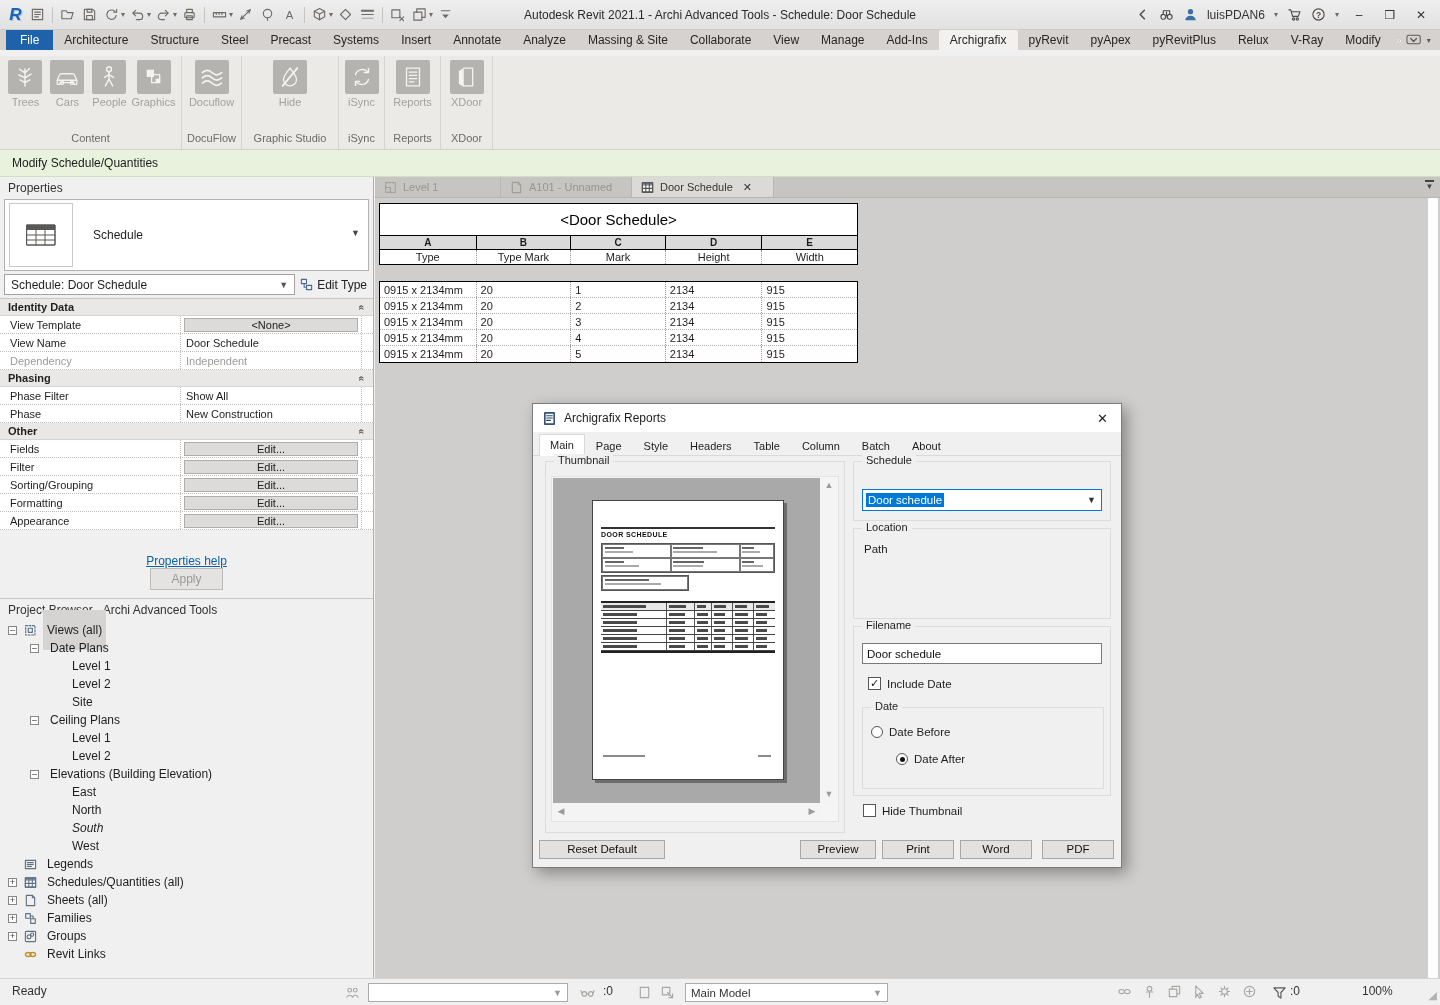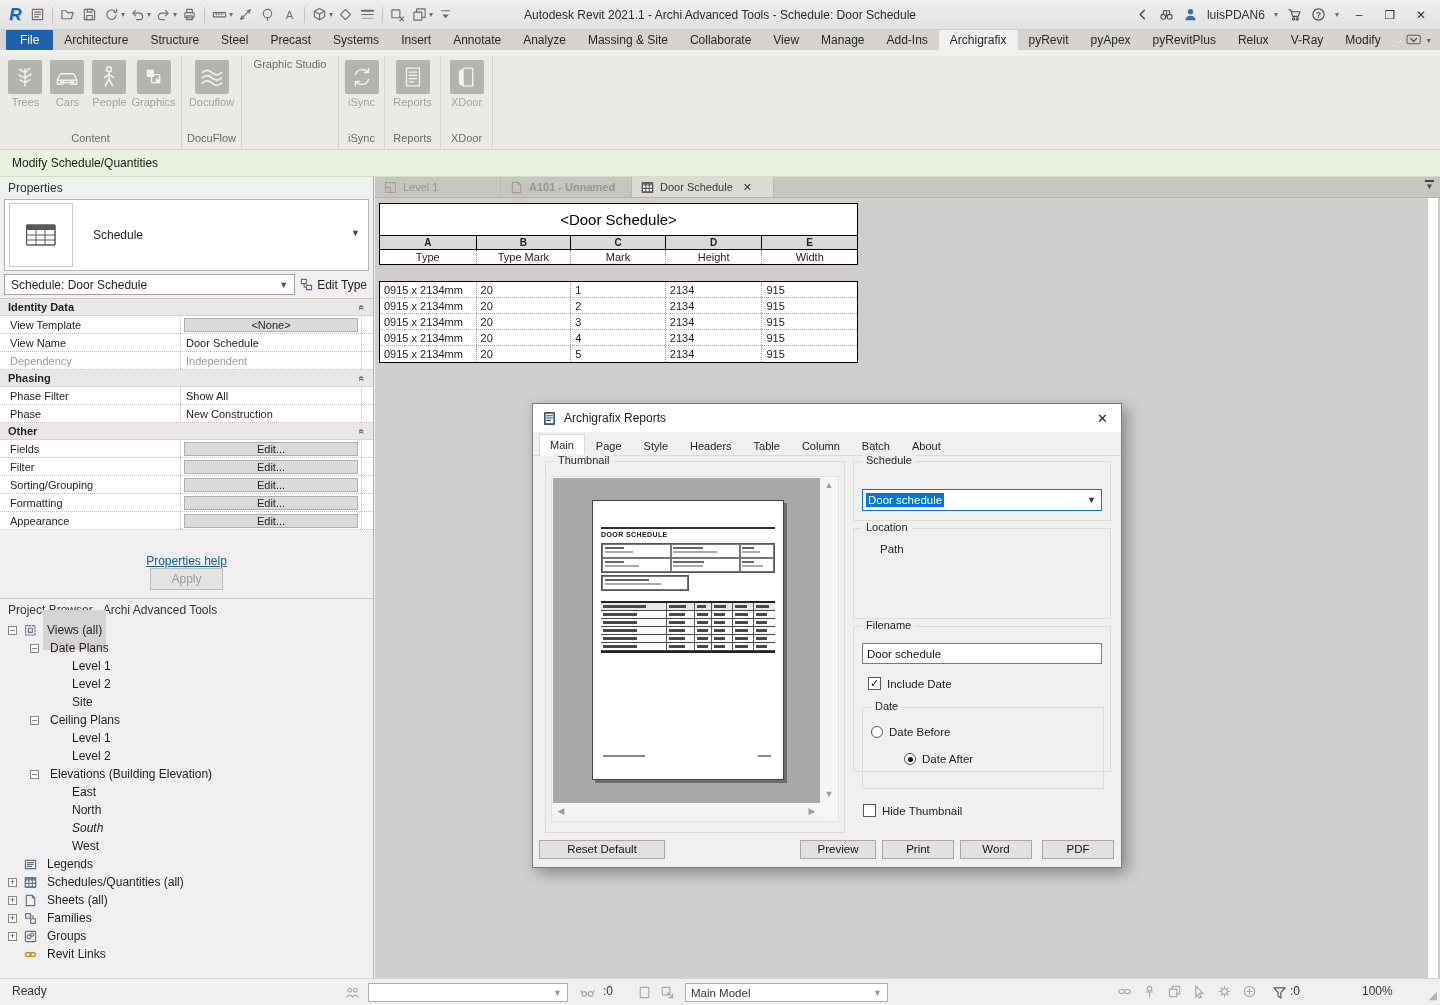--- a/index.html
+++ b/index.html
@@ -138,21 +138,21 @@
   .pg-tr.hd{background:#e9e9e9;}
   .pg-td{padding:2px 1px 0 2px;border-right:1px solid #555;}
   .pg-td:last-child{border-right:none;}
   .pg-td .bar{height:2.5px;background:#4a4a4a;margin:0;}
   .pg-foot-l{position:absolute;left:10px;bottom:22px;width:42px;height:2px;background:#8a8a8a;}
   .pg-foot-r{position:absolute;right:12px;bottom:22px;width:13px;height:2px;background:#8a8a8a;}
   
   .dcombo{position:absolute;left:8px;right:8px;top:27px;height:22px;background:#fff;border:1px solid #0078d7;display:flex;align-items:center;padding:0 2px 0 3px;}
   .dcombo .selhl{background:#0078d7;color:#fff;font-size:11.5px;padding:1px 2px;}
   .dcombo .chev{margin-left:auto;color:#333;font-size:9px;padding-right:3px;}
-  .pathlbl{position:absolute;left:10px;top:14px;font-size:11.5px;margin-left:16px;}
+  .pathlbl{position:absolute;left:10px;top:14px;font-size:11.5px;}
   .dinput{position:absolute;left:8px;right:8px;top:16px;height:21px;border:1px solid #7a7a7a;background:#fff;
           font-family:inherit;font-size:11.5px;padding:0 4px;color:#111;}
   .chkrow{position:absolute;display:flex;align-items:center;gap:6px;font-size:11.5px;}
   .chk{width:13px;height:13px;background:#fff;border:1px solid #555;font-size:11px;line-height:11px;text-align:center;color:#111;}
   .radrow{position:absolute;display:flex;align-items:center;gap:6px;font-size:11.5px;}
   .rad{width:12px;height:12px;border-radius:50%;background:#fff;border:1px solid #555;position:relative;}
   .rad.on:after{content:"";position:absolute;left:2.5px;top:2.5px;width:5px;height:5px;border-radius:50%;background:#111;}
   .dbtn{position:absolute;top:436px;height:19px;background:#e3e1e0;border:1px solid #a9a7a5;text-align:center;font-size:11.5px;line-height:17px;color:#111;}
 
   
@@ -416,20 +416,31 @@
               <svg viewBox="0 0 32 32" width="28" height="28" fill="none" stroke="currentColor" stroke-width="1.8" stroke-linecap="round" stroke-linejoin="round">
                 <path d="M5 11 q5.5 -5 11 0 t11 0 M5 17 q5.5 -5 11 0 t11 0 M5 23 q5.5 -5 11 0 t11 0"></path>
               </svg>
             </div>
             <div class="rt-label">Docuflow</div>
           </div>
         </div>
         <div class="rg-label">DocuFlow</div>
       </div>
       <div class="rgroup" style="width: 97px;">
+        <div class="rg-tools">
+          <div class="rtool">
+            <div class="tile">
+              <svg viewBox="0 0 32 32" width="26" height="26" fill="none" stroke="currentColor" stroke-width="1.6" stroke-linecap="round" stroke-linejoin="round">
+                <path d="M16 5 c5 7 8 10 8 14 a8 8 0 0 1 -16 0 c0 -4 3 -7 8 -14 z"></path>
+                <line x1="7" y1="27" x2="25" y2="5" stroke-width="2.2"></line>
+              </svg>
+            </div>
+            <div class="rt-label">Hide</div>
+          </div>
+        </div>
         <div class="rg-label">Graphic Studio</div>
       </div>
       <div class="rgroup" style="width: 46px;">
         <div class="rg-tools">
           <div class="rtool">
             <div class="tile">
               <svg viewBox="0 0 32 32" width="26" height="26" fill="none" stroke="currentColor" stroke-width="1.8" stroke-linecap="round" stroke-linejoin="round">
                 <path d="M8 13 a9 9 0 0 1 15.5 -3"></path>
                 <path d="M24 5.5 v5 h-5"></path>
                 <path d="M24 19 a9 9 0 0 1 -15.5 3"></path>
@@ -734,21 +745,21 @@
     <div class="viewtabs" id="viewtabs">
         <div class="vtab" style="width: 126px;">
           <span class="vicon">
             <svg viewBox="0 0 14 14" width="13" height="13" fill="none" stroke="currentColor" stroke-width="1.2" stroke-linecap="round" stroke-linejoin="round">
               <rect x="1.8" y="1.8" width="10.4" height="10.4" stroke-dasharray="2 1.4"></rect>
               <path d="M1.8 7 h5 v5"></path>
             </svg>
           </span>
           <span>Level 1</span>
         </div>
-        <div class="vtab" style="width: 131px; font-weight: bold;">
+        <div class="vtab" style="width: 131px;">
           <span class="vicon">
             <svg viewBox="0 0 14 14" width="13" height="13" fill="none" stroke="currentColor" stroke-width="1.2" stroke-linecap="round" stroke-linejoin="round">
               <path d="M2.5 1.5 h6.5 l2.5 2.5 v8.5 H2.5 z"></path>
               <path d="M9 1.5 v2.5 h2.5"></path>
             </svg>
           </span>
           <span>A101 - Unnamed</span>
         </div>
         <div class="vtab active" style="width: 142px;">
           <span class="vicon">
@@ -1034,35 +1045,35 @@
         <span class="selhl">Door schedule</span>
         <span class="chev">▼</span>
       </div>
     </div>
 
     <div class="gbox" style="left:320px;top:124px;width:258px;height:91px;">
       <span class="glabel">Location</span>
       <span class="pathlbl">Path</span>
     </div>
 
-    <div class="gbox" style="left:320px;top:222px;width:258px;height:146px;">
+    <div class="gbox" style="left:320px;top:222px;width:258px;height:170px;">
       <span class="glabel">Filename</span>
       <input class="dinput" value="Door schedule" style="">
       <div class="chkrow" style="left:14px;top:50px;">
         <span class="chk" id="chk-date">✓</span>
         <span>Include Date</span>
       </div>
       <div class="gbox" style="left:8px;top:80px;width:242px;height:82px;">
         <span class="glabel" style="background:#f0f0f0;">Date</span>
         <div id="dategroup">
             <div class="radrow" style="left: 8px; top: 18px;">
               <span class="rad"></span>
               <span>Date Before</span>
             </div>
-            <div class="radrow" style="left: 20px; top: 45px; padding-left: 21px;">
+            <div class="radrow" style="left: 12px; top: 45px; padding-left: 21px;">
               <span class="rad on"></span>
               <span>Date After</span>
             </div>
           </div>
       </div>
     </div>
 
     <div class="chkrow" style="left:330px;top:400px;">
       <span class="chk" id="chk-hide"></span>
       <span>Hide Thumbnail</span>

